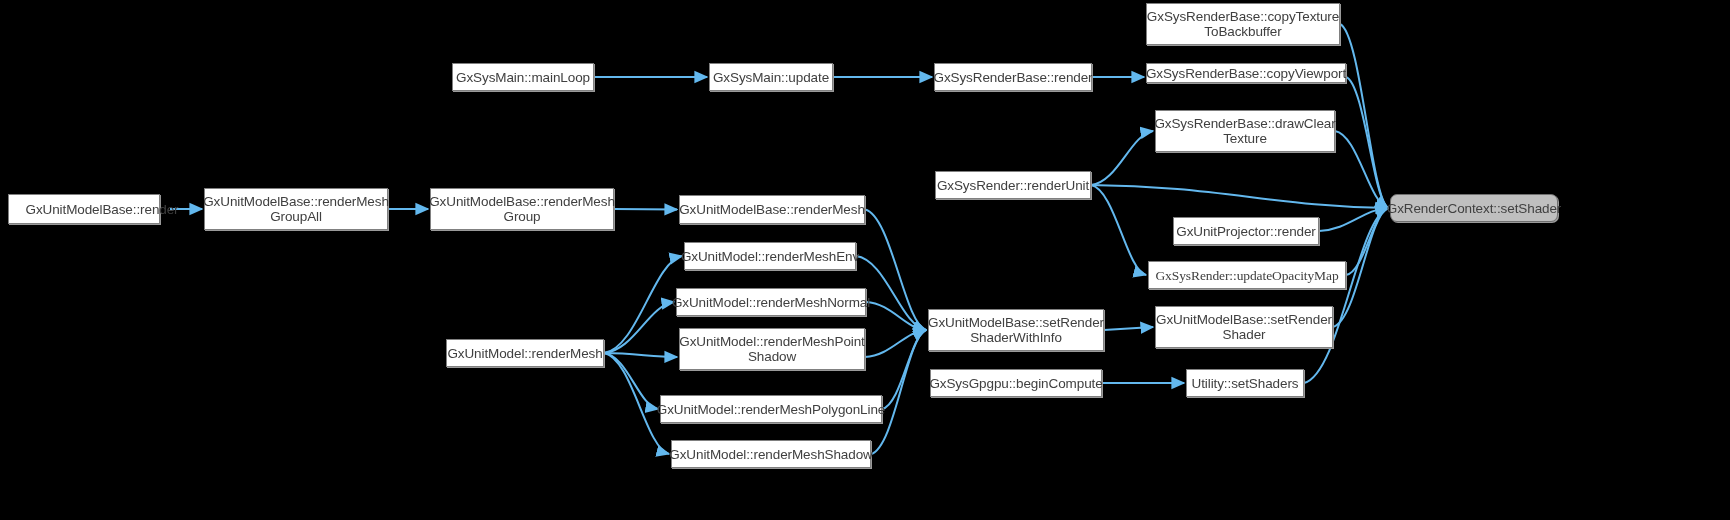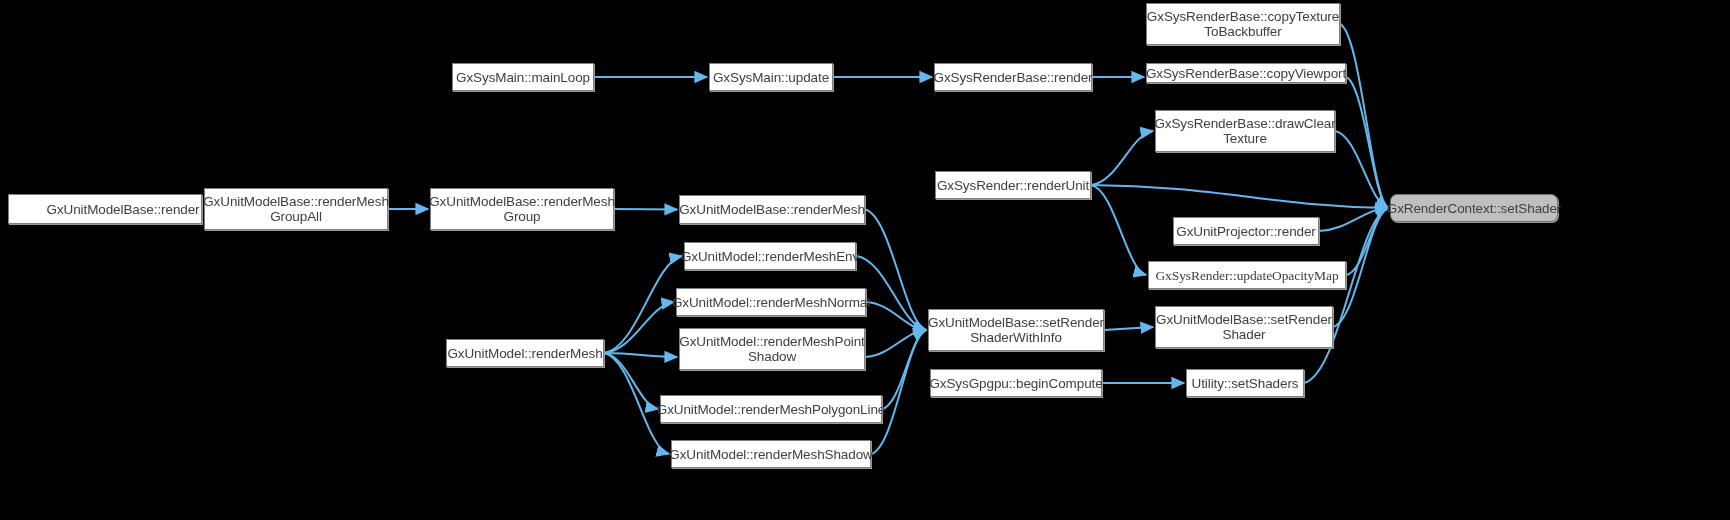--- a/index.html
+++ b/index.html
@@ -48,21 +48,21 @@
       <path d="M604,353 C637.6,348.15 653.6,261.82 682,256" fill="none" stroke="#63b8ee" stroke-width="2" marker-end="url(#arrow)"></path>
       <path d="M604,353 C634.24,350.45 648.64,305.06 674,302" fill="none" stroke="#63b8ee" stroke-width="2" marker-end="url(#arrow)"></path>
       <path d="M604,353 C635.5,353.2 650.5,356.76 677,357" fill="none" stroke="#63b8ee" stroke-width="2" marker-end="url(#arrow)"></path>
       <path d="M604,353 C627.52,355.8 638.72,405.64 658,409" fill="none" stroke="#63b8ee" stroke-width="2" marker-end="url(#arrow)"></path>
       <path d="M604,353 C632.14,358.05 645.54,447.94 669,454" fill="none" stroke="#63b8ee" stroke-width="2" marker-end="url(#arrow)"></path>
       <path d="M1104,330 L1153,327" fill="none" stroke="#63b8ee" stroke-width="2" marker-end="url(#arrow)"></path>
       <path d="M1333,327 C1356.94,321.05 1368.34,215.14 1388,208" fill="none" stroke="#63b8ee" stroke-width="2" marker-end="url(#arrow)"></path>
       <path d="M1102,383 L1184,383" fill="none" stroke="#63b8ee" stroke-width="2" marker-end="url(#arrow)"></path>
       <path d="M1304,383 C1340.12,374.25 1357.32,218.5 1388,208" fill="none" stroke="#63b8ee" stroke-width="2" marker-end="url(#arrow)"></path>
     </svg>
-<div class="node" style="left: 8px; top: 194px; width: 194px; height: 30px; padding-left: 36px;"><span>GxUnitModelBase::render</span></div>
+<div class="node" style="left: 8px; top: 194px; width: 152px; height: 30px; padding-left: 36px;"><span>GxUnitModelBase::render</span></div>
     <div class="node" style="left: 204px; top: 188px; width: 184px; height: 42px;"><span>GxUnitModelBase::renderMesh
 GroupAll</span></div>
     <div class="node" style="left: 430px; top: 188px; width: 184px; height: 42px;"><span>GxUnitModelBase::renderMesh
 Group</span></div>
     <div class="node" style="left: 679px; top: 195px; width: 186px; height: 29px;"><span>GxUnitModelBase::renderMesh</span></div>
     <div class="node" style="left: 452px; top: 63px; width: 142px; height: 28px;"><span>GxSysMain::mainLoop</span></div>
     <div class="node" style="left: 709px; top: 63px; width: 124px; height: 28px;"><span>GxSysMain::update</span></div>
     <div class="node" style="left: 934px; top: 63px; width: 158px; height: 28px;"><span>GxSysRenderBase::render</span></div>
     <div class="node" style="left: 1146px; top: 3px; width: 194px; height: 42px;"><span>GxSysRenderBase::copyTexture
 ToBackbuffer</span></div>

